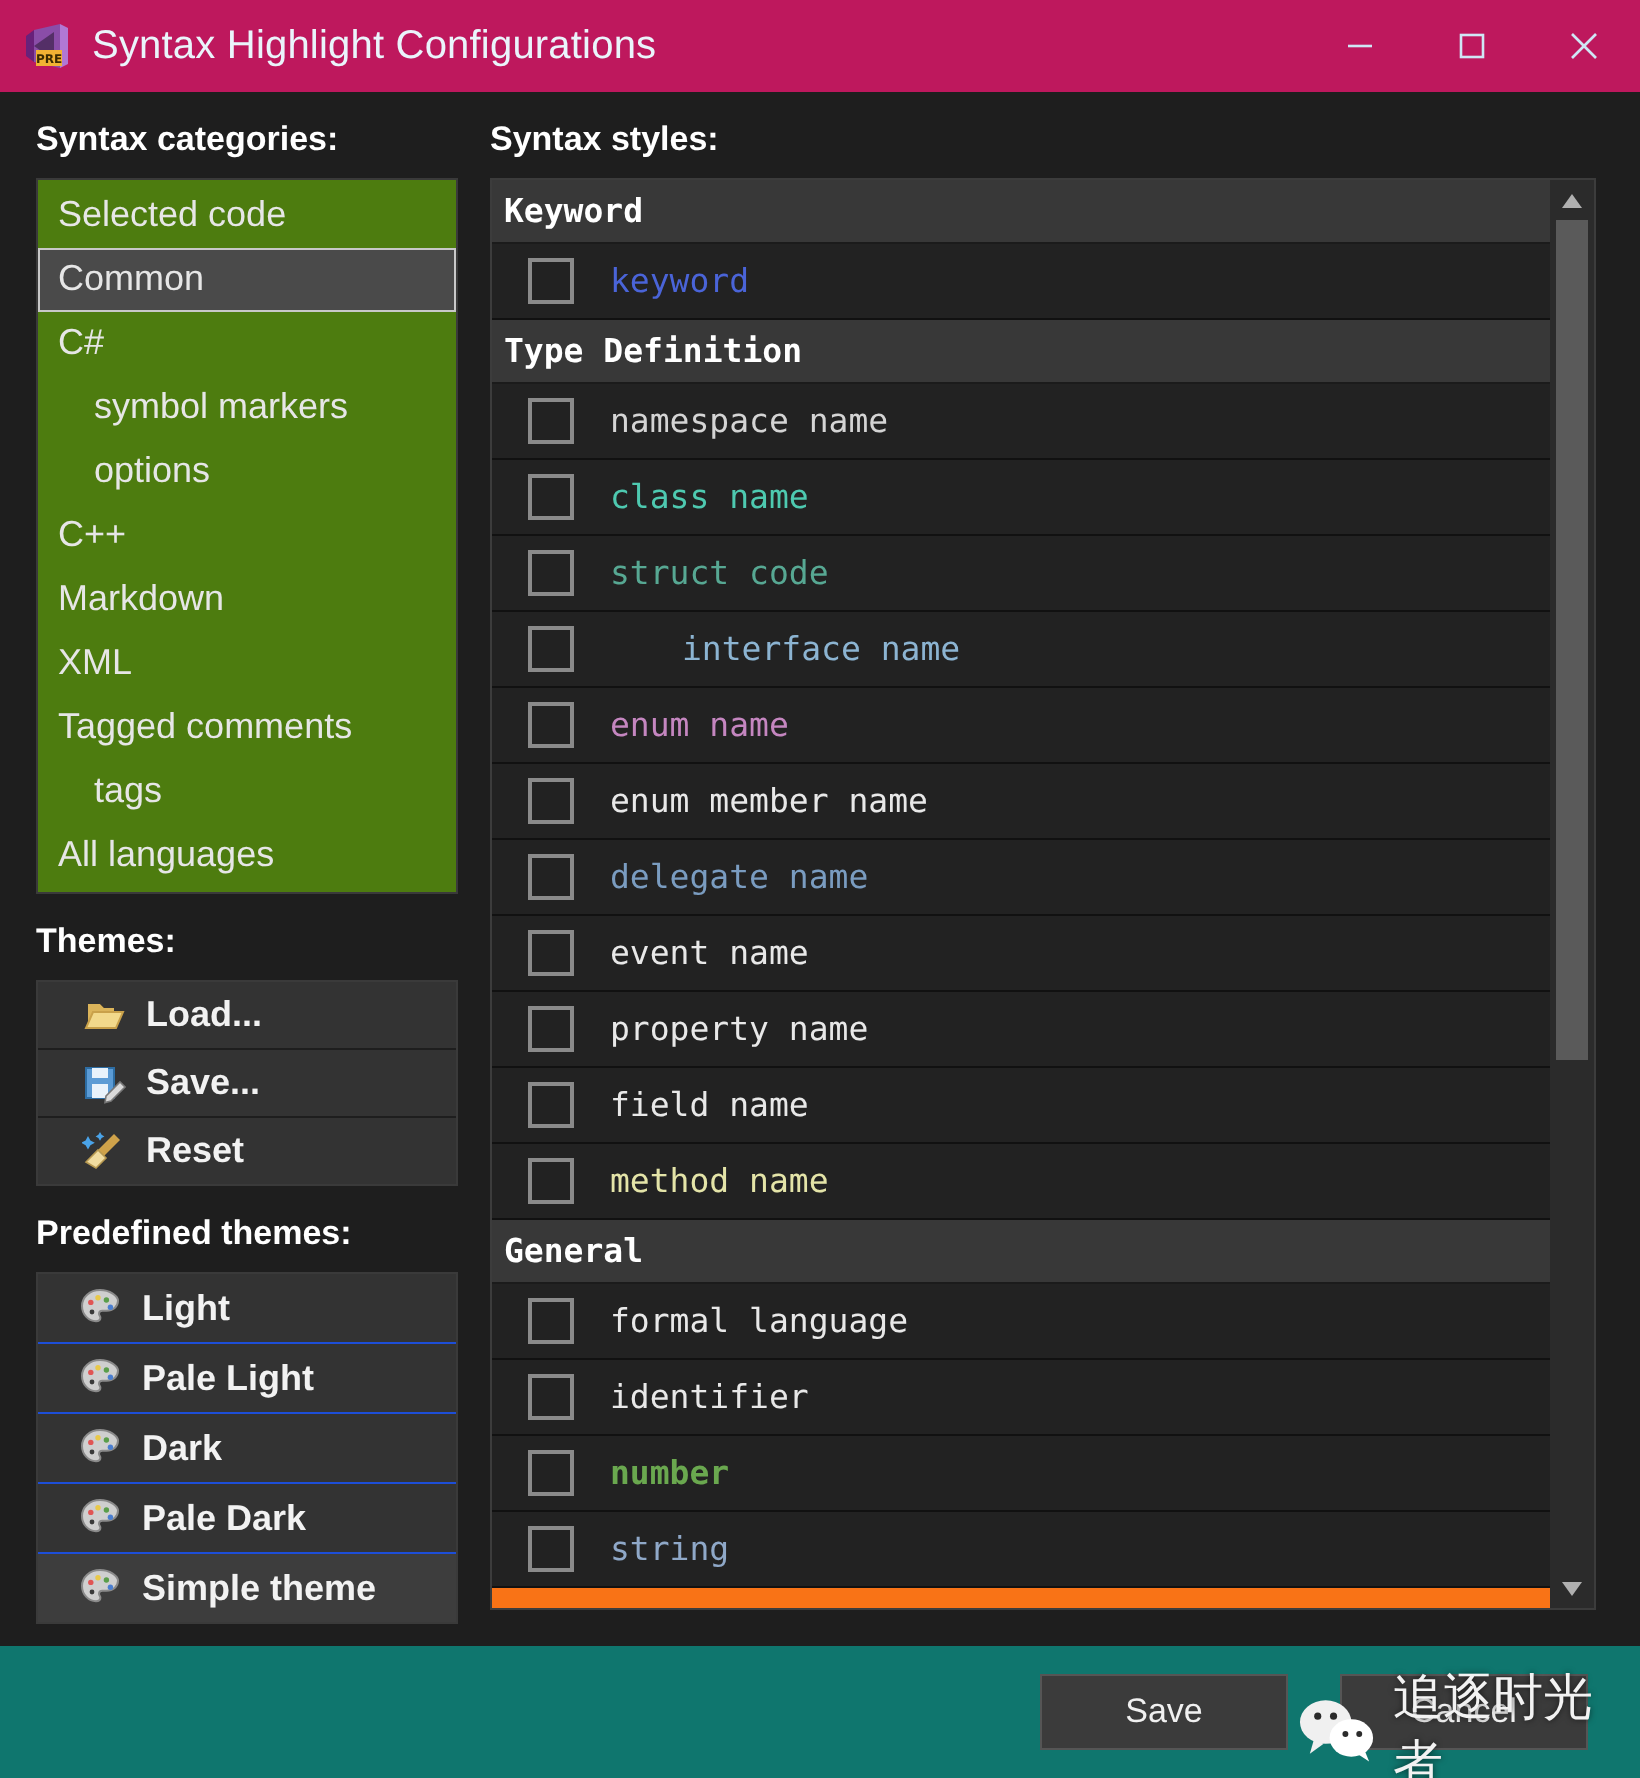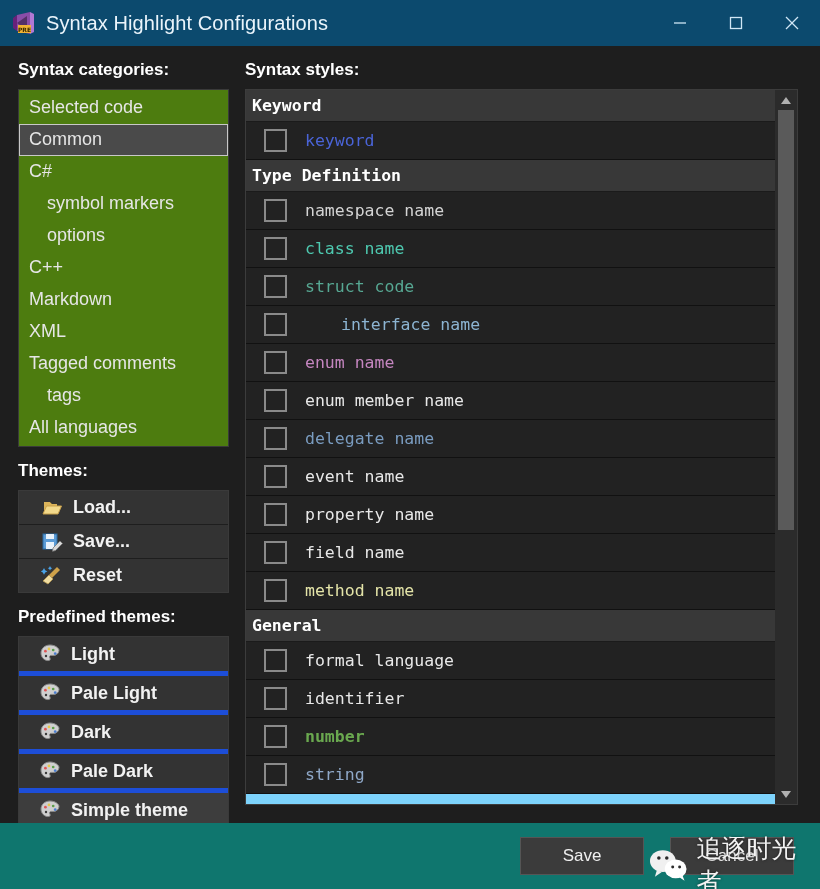--- a/index.html
+++ b/index.html
@@ -10,21 +10,21 @@
     width: 820px; height: 889px;
     overflow: hidden;
     font-family: "Liberation Sans", sans-serif;
     color: #f0f0f0;
     position: relative;
   }
 
   
   .titlebar {
     height: 46px;
-    background: #0c4a6e;
+    background: #be185d;
     display: flex;
     align-items: center;
     position: relative;
   }
   .app-icon {
     width: 26px; height: 26px;
     margin-left: 10px; margin-right: 10px;
     position: relative;
     flex: none;
   }
@@ -112,34 +112,34 @@
   }
   .theme-btn:last-child { border-bottom: none; }
   .theme-btn .ic { width: 22px; height: 22px; margin-right: 10px; flex: none; position: relative; }
 
   .predef-block { margin-top: 14px; }
   .predef-btn {
     display: flex;
     align-items: center;
     height: 34px;
     background: #333333;
-    border-bottom: 5px solid #1d4ed8;
+    border-bottom: 1px solid #1d4ed8;
     padding-left: 20px;
     font-size: 18px;
     color: #f2f2f2;
   }
   .predef-btn.wide { background: #3d3d3d; }
   .predef-btn:last-child { border-bottom: none; }
   .predef-btn .ic { width: 22px; height: 22px; margin-right: 10px; flex: none; }
 
   
   .styles-frame {
     position: relative;
     border: 1px solid #3c3c3c;
-    background: #7dd3fc;
+    background: #f97316;
     height: 716px;
     width: 553px;
     box-sizing: border-box;
     overflow: hidden;
   }
   .styles-scroll {
     position: absolute;
     top: 0; left: 0; right: 22px; bottom: 0;
     overflow: hidden;
   }

